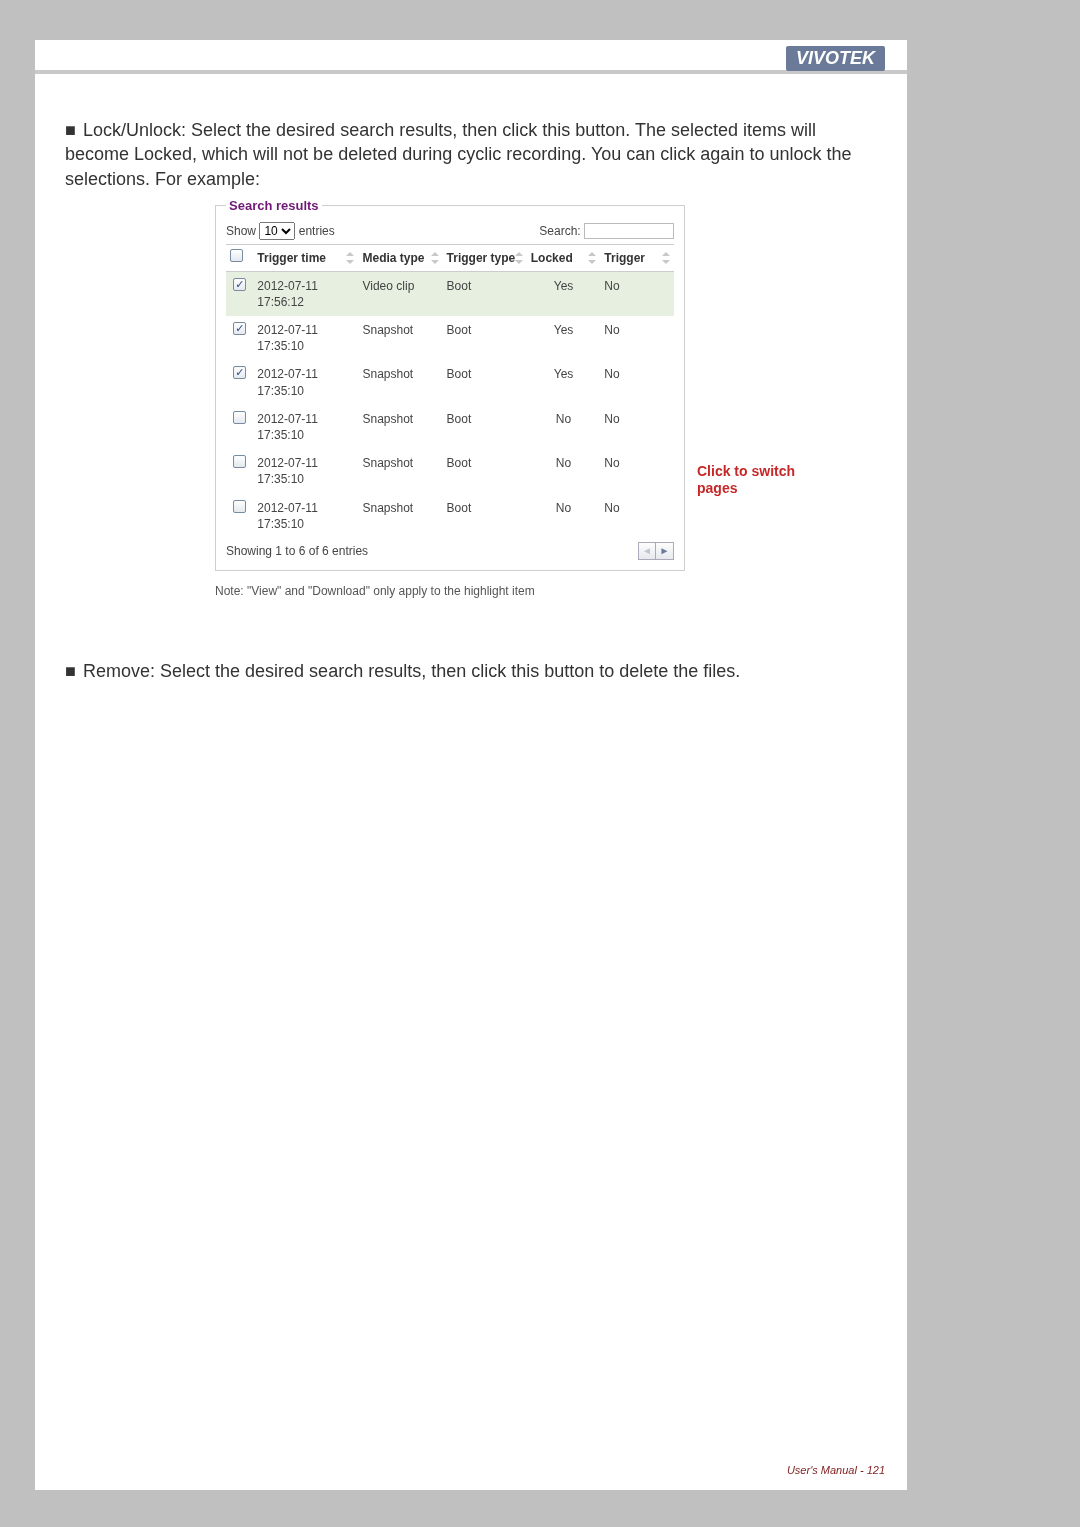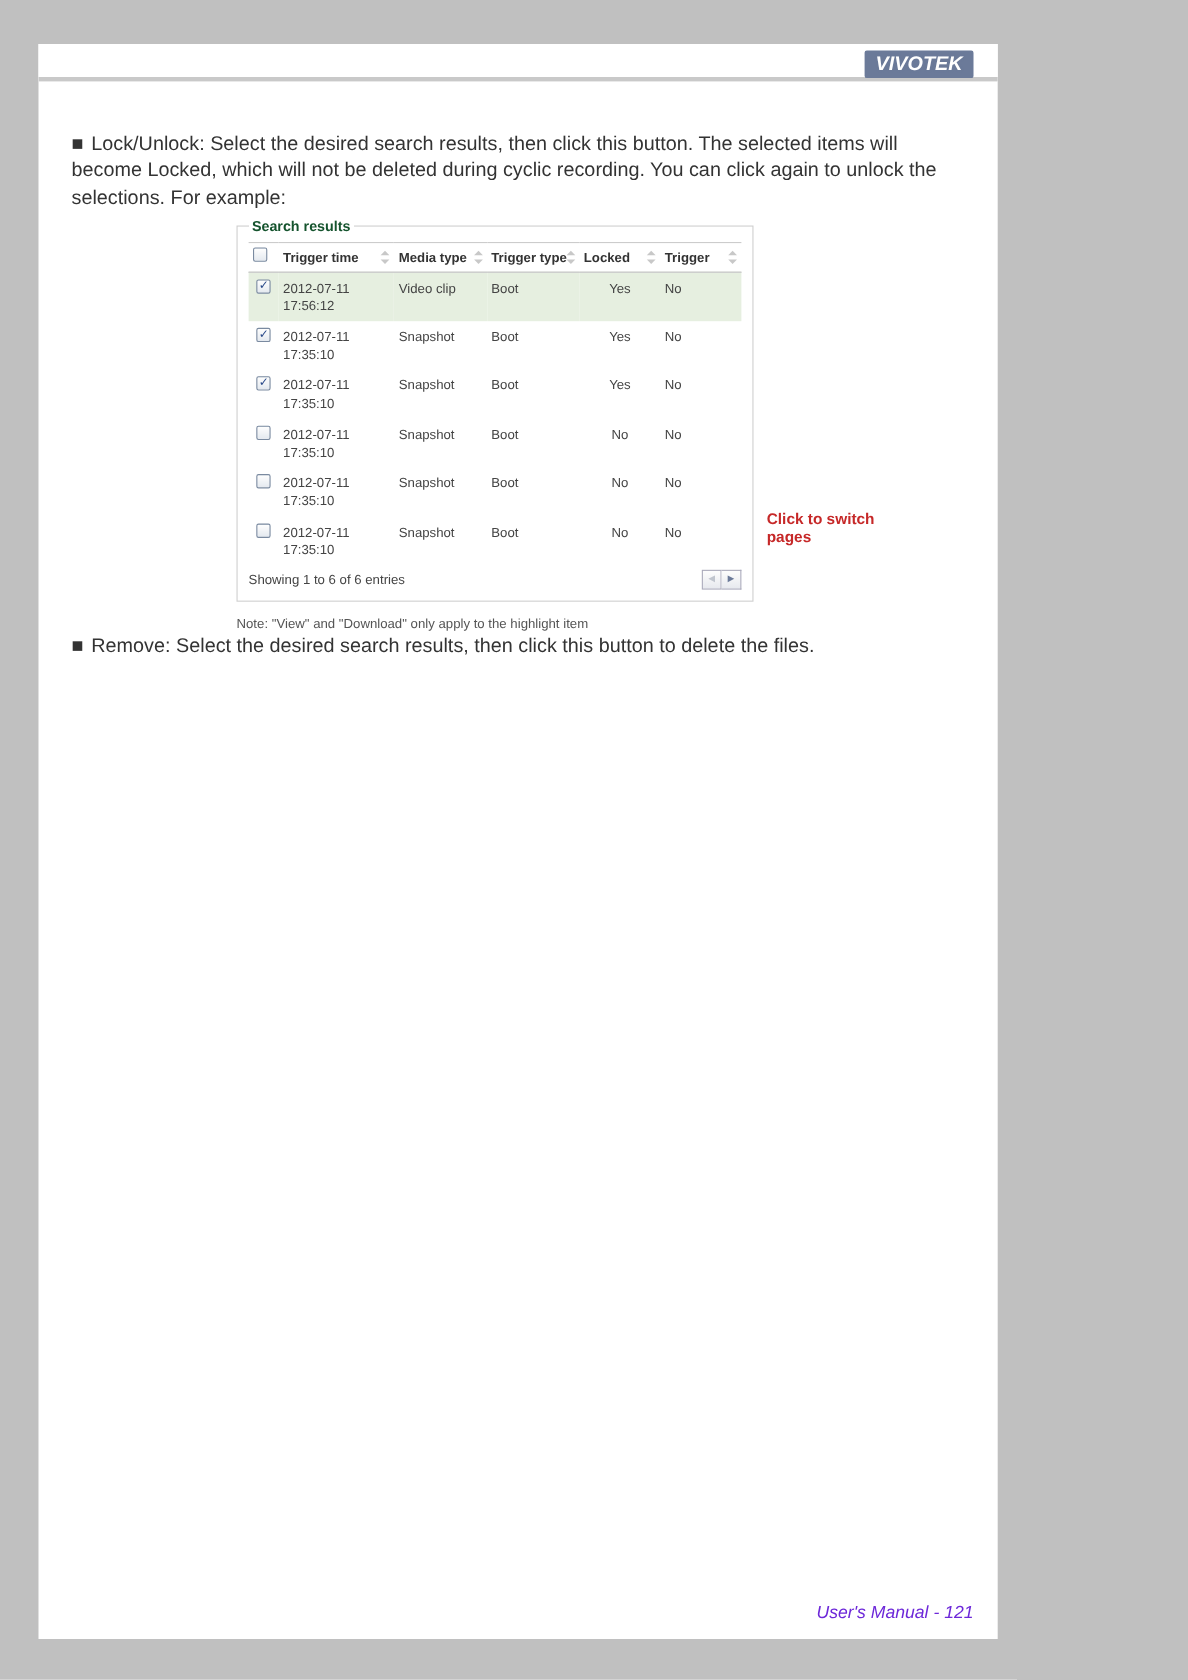--- a/index.html
+++ b/index.html
@@ -54,21 +54,21 @@
   .panel-wrap {
     width: 470px;
   }
   fieldset.results {
     border: 1px solid #cfcfcf;
     padding: 6px 10px 10px 10px;
     font-size: 12px;
     color: #444;
   }
   fieldset.results legend {
-    color: #14532d;
+    color: #701a75;
     font-weight: bold;
     font-size: 13px;
     padding: 0 3px;
   }
   .top-controls {
     display: flex;
     justify-content: space-between;
     align-items: center;
     padding: 2px 0 4px 0;
   }
@@ -194,29 +194,30 @@
     margin-left: 12px;
     margin-top: 266px;
     color: #c62828;
     font-weight: bold;
     font-size: 14px;
     line-height: 1.25;
     width: 140px;
   }
 
   .second-bullet {
+    margin-top: 60px;
   }
 
   .footer {
     position: absolute;
     right: 22px;
     bottom: 14px;
-    color: #6d28d9;
+    color: #7f1d1d;
     font-style: italic;
-    font-size: 16px;
+    font-size: 11px;
   }
 </style>
 </head>
 <body>
 
 <div class="page">
 
   <div class="brand-bar">
     <div class="brand">VIVOTEK</div>
   </div>
@@ -225,20 +226,33 @@
 
     <div class="bullet-para">
       <span class="bullet">■</span><span>Lock/Unlock: Select the desired search results, then click this button. The selected items will become Locked, which will not be deleted during cyclic recording. You can click again to unlock the selections. For example:</span>
     </div>
 
     <div class="panel-row">
       <div class="panel-wrap">
         <fieldset class="results">
           <legend>Search results</legend>
 
+          <div class="top-controls">
+            <div class="show-entries">
+              <span>Show</span>
+              <select>
+                <option>10</option>
+              </select>
+              <span>entries</span>
+            </div>
+            <div class="search-box">
+              <span>Search:</span>
+              <input type="text" style="">
+            </div>
+          </div>
 
           <table class="grid">
             <thead>
               <tr>
                 <th class="col-chk">
                   <span class="chk"></span>
                 </th>
                 <th class="col-time">
                   <span>Trigger time</span>
                   <span class="sort"></span>

